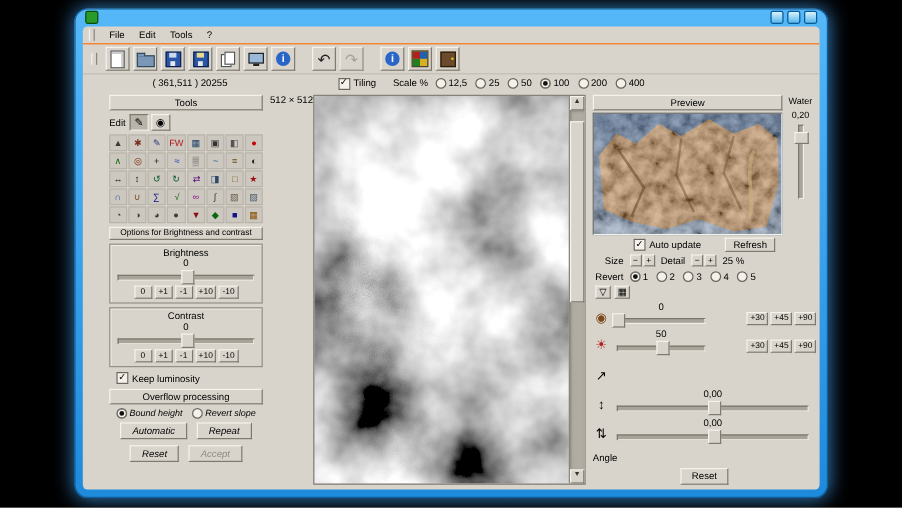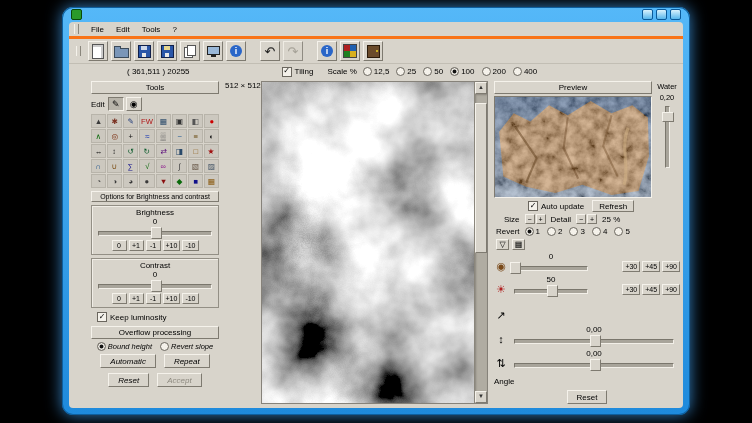--- a/index.html
+++ b/index.html
@@ -15,21 +15,21 @@
   .wbtns{margin-left:auto;display:flex;gap:3px;position:relative;z-index:2;}
   .wb{width:9px;height:9px;border-radius:2px;border:1px solid #0a5a9a;background:linear-gradient(#d9f2fd,#56b6ec);}
   .content{position:absolute;left:7px;right:7px;top:15px;bottom:7px;background:#d8d4cb;
            border-radius:4px;overflow:hidden;display:flex;flex-direction:column;}
   
   .raised,button.tbtn,button.btn,button.sbtn,button.spb,.panelhead,.varrow,.vthumb,.handle,.vhandle,.gbtn{
      background:#d8d4cb;border:1px solid;border-color:#f5f2eb #7e7a70 #7e7a70 #f5f2eb;}
   button{font:inherit;padding:0;margin:0;cursor:pointer;color:#000;}
   .panelhead{text-align:center;font-size:8px;padding:1px 0;white-space:nowrap;overflow:hidden;}
   .panelhead.small{font-size:7px;}
-  .menubar{height:14px;display:flex;align-items:center;padding:0 4px;font-size:8px;gap:2px;border-bottom:3px solid #f97316;}
+  .menubar{height:14px;display:flex;align-items:center;padding:0 4px;font-size:8px;gap:2px;border-bottom:1px solid #f97316;}
   .grip{width:3px;height:10px;border-left:1px solid #f5f2eb;border-right:1px solid #8a867c;margin:0 4px 0 1px;}
   .menuitem{padding:1px 6px;}
   .toolbar{height:24px;display:flex;align-items:center;padding:0 6px;gap:3px;border-bottom:1px solid #c2beb4;}
   .tbtn{width:20px;height:20px;display:flex;align-items:center;justify-content:center;}
   .tbtn.disabled{opacity:.8;}
   .tsep{width:8px;}
   .statusrow{height:15px;display:flex;align-items:center;font-size:8px;gap:6px;}
   .coords{margin-left:58px;}
   .cb,.checkrow{display:inline-flex;align-items:center;gap:3px;cursor:pointer;}
   .cbox{width:8px;height:8px;background:#f4f1ea;border:1px solid #6a665e;display:inline-flex;
@@ -79,21 +79,21 @@
   .prevtop{display:flex;gap:2px;}
   .prevleft{flex:1;display:flex;flex-direction:column;gap:2px;min-width:0;}
   .view3d{height:100px;border:1px solid;border-color:#7e7a70 #f5f2eb #f5f2eb #7e7a70;overflow:hidden;background:#44618c;}
   .view3d svg{display:block;}
   .watercol{width:26px;display:flex;flex-direction:column;align-items:center;gap:2px;padding-top:1px;}
   .wlabel,.wval{font-size:7.5px;}
   .vslider{width:12px;height:66px;position:relative;}
   .vtrackS{position:absolute;left:4px;top:2px;bottom:2px;width:3px;background:#a8a49a;
            border:1px solid;border-color:#7a766c #f2efe8 #f2efe8 #7a766c;}
   .vhandle{position:absolute;left:1px;width:10px;height:8px;}
-  .prow{display:flex;align-items:center;gap:8px;height:15px;}
+  .prow{display:flex;align-items:center;gap:20px;height:15px;}
   .rowA{padding-left:34px;}
   .rowB{padding-left:10px;gap:5px;}
   .rowC{padding-left:2px;gap:5px;}
   .rowT{height:11px;padding-left:2px;gap:3px;}
   .spin{display:inline-flex;gap:1px;}
   .spb{width:10px;height:10px;font-size:7px;line-height:7px;}
   .srow{align-items:flex-end;height:24px;gap:4px;}
   .picon{width:14px;text-align:center;font-size:11px;line-height:14px;}
   .sblock{width:78px;}
   .sblock.wide{flex:1;margin-right:4px;}

